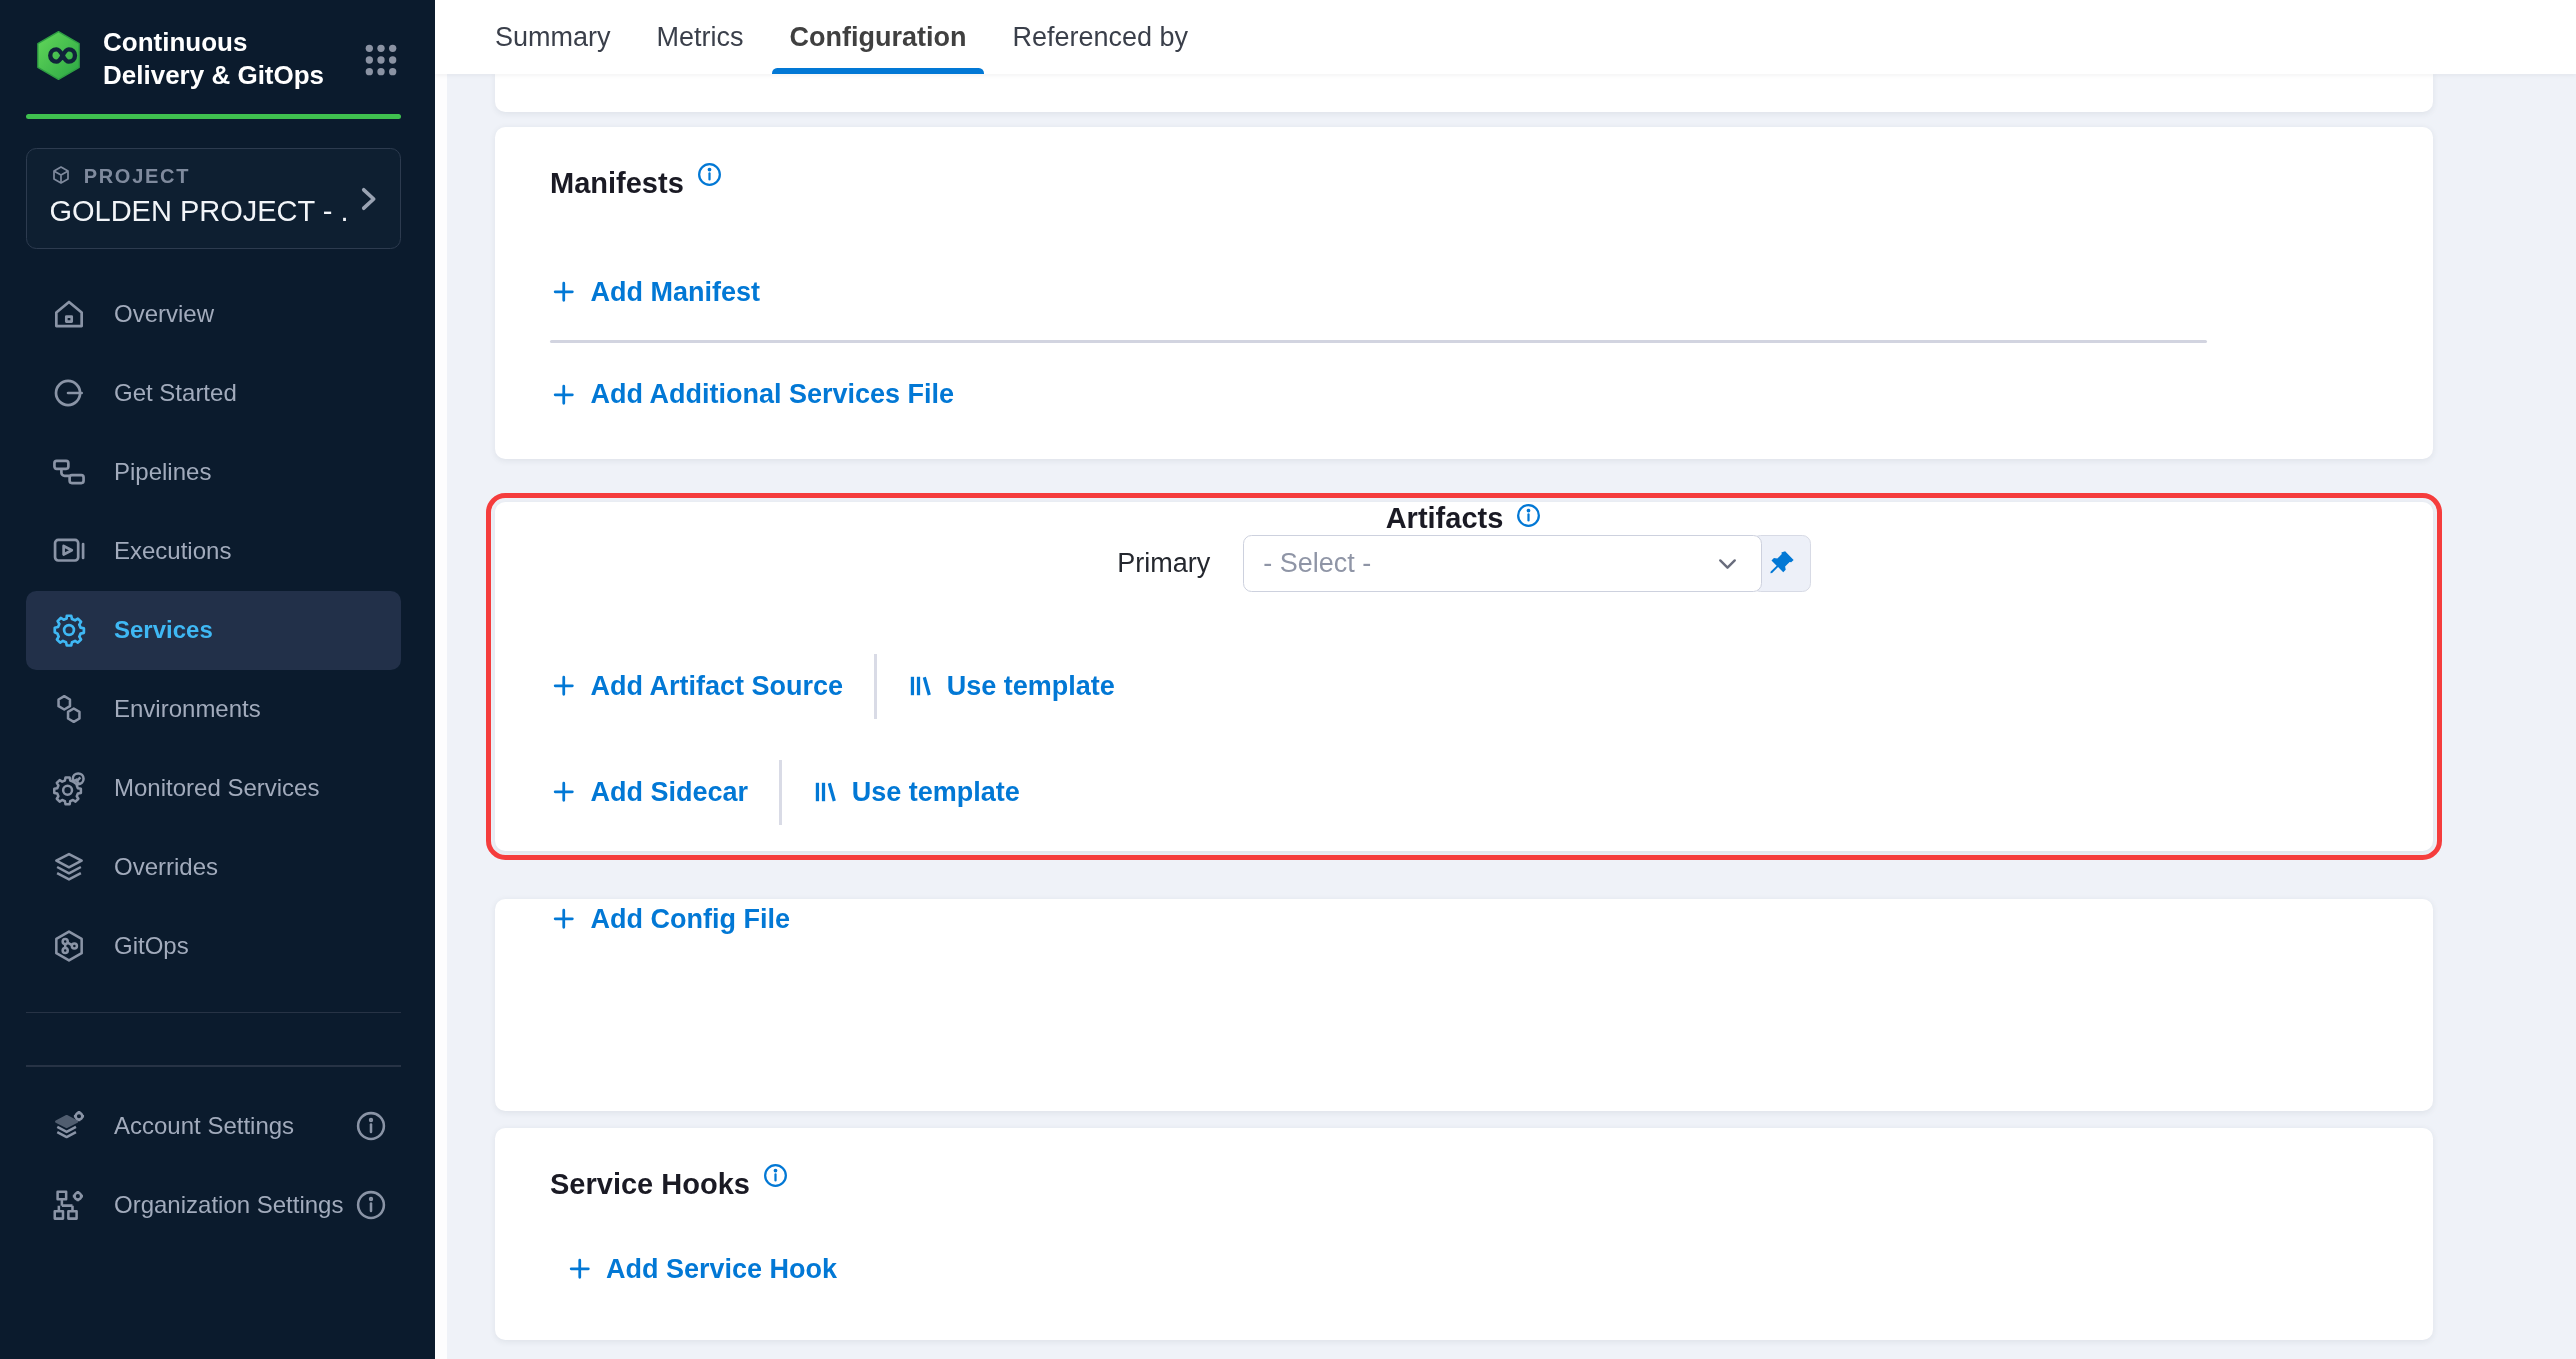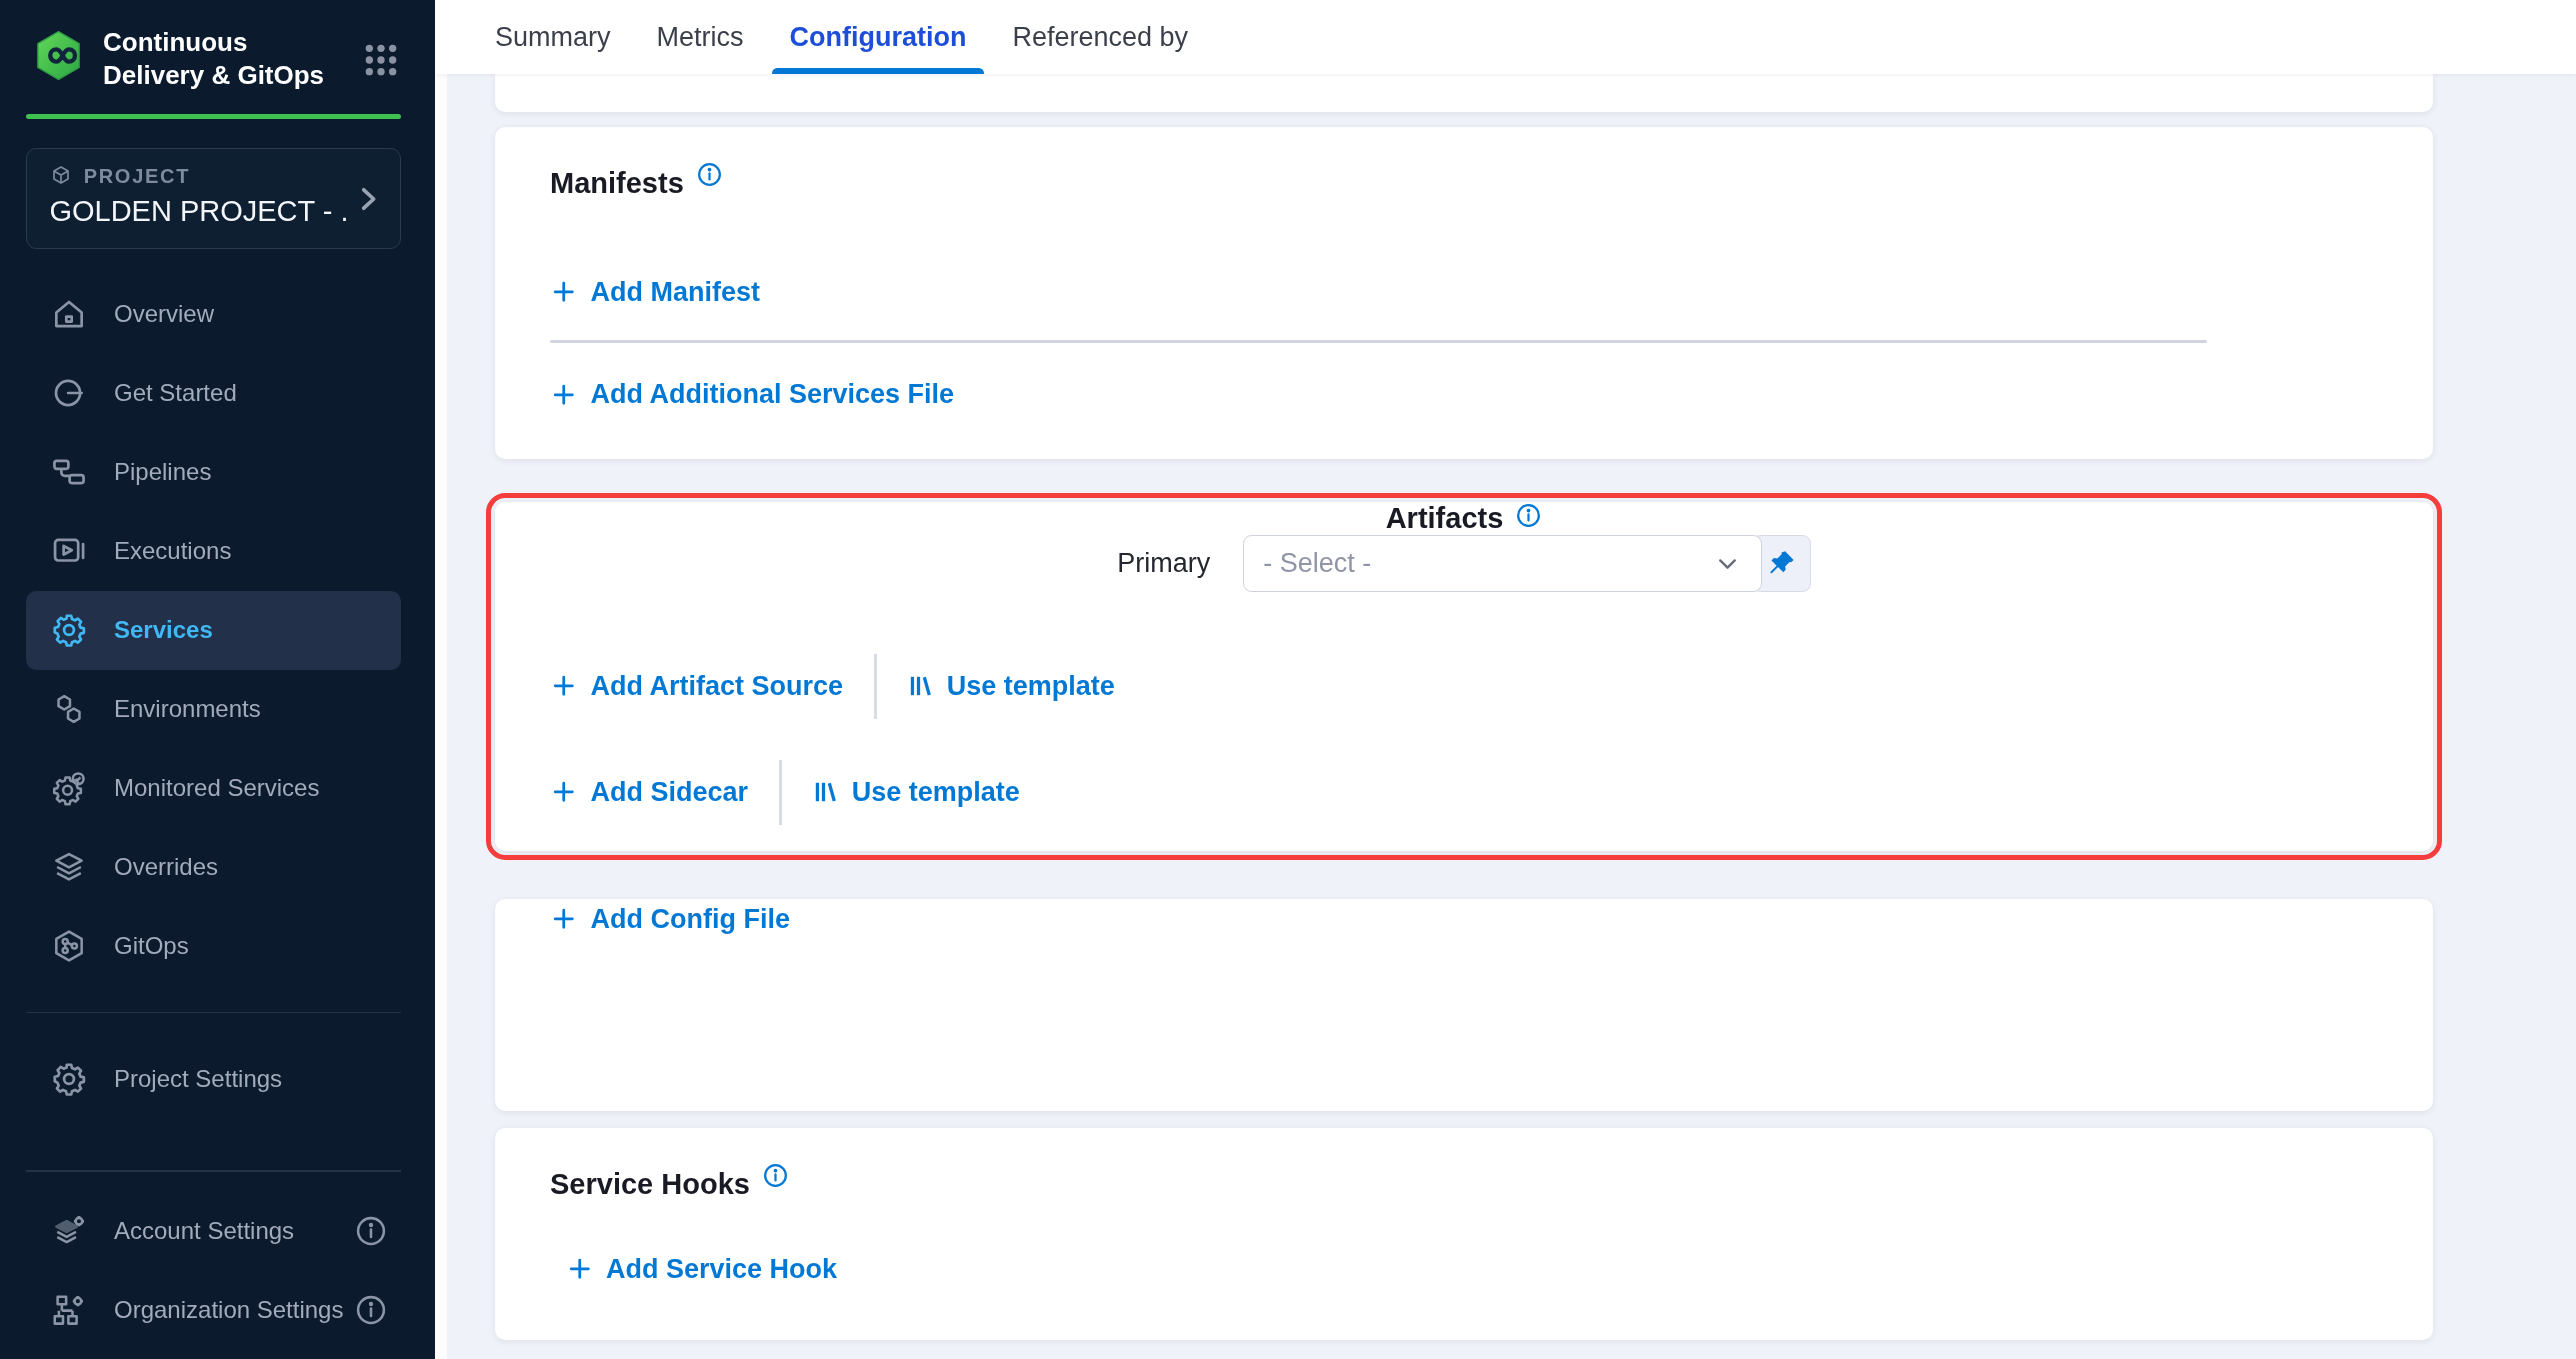--- a/index.html
+++ b/index.html
@@ -40,21 +40,21 @@
   .nav-item .info-right{position:absolute;right:12px;width:36px;height:36px;color:#8a94a6;}
   .mt60{margin-top:52px;} .mt22{margin-top:19px;} .mt30{margin-top:26px;}
   
   .white-strip{position:absolute;left:435px;top:0;width:12px;height:1359px;background:#fdfdfe;z-index:1;}
   .topbar{
     position:absolute;left:435px;right:0;top:0;height:74px;background:#ffffff;z-index:4;
     display:flex;align-items:stretch;padding-left:60px;gap:46px;
     box-shadow:0 1.7px 4.3px rgba(34,41,48,.06);
   }
   .tab{display:flex;align-items:center;font-size:27px;color:#3a3f4a;position:relative;cursor:pointer;}
-  .tab.active{color:#1d4ed8;font-weight:700;}
+  .tab.active{color:#404040;font-weight:700;}
   .tab.active::after{content:"";position:absolute;left:-18px;right:-18px;bottom:0;height:6px;
     background:#0278d5;border-radius:5.2px 5.2px 0 0;}
   .cards{position:absolute;left:495px;top:74px;width:1938px;z-index:2;}
   .card{
     background:#fff;border-radius:10.3px;box-sizing:border-box;
     box-shadow:0 1.7px 6.9px rgba(40,48,66,.08);padding:0 55px;position:relative;
   }
   .card-partial{height:38px;border-radius:0 0 10.3px 10.3px;margin-bottom:14.6px;}
   .card-manifests{height:332px;margin-bottom:18px;}
   .card-artifacts{height:349px;margin-bottom:34px;outline:5.2px solid #f53d3d;outline-offset:4.3px;}
@@ -224,29 +224,20 @@
             <circle cx="9.6" cy="14.8" r="1.6"></circle>
             <circle cx="15.4" cy="12" r="1.6"></circle>
           <path d="M9.6 10.8v2.4M11.1 9.9l2.8 1.5"></path>
         </svg>
         </span>
       <span>GitOps</span>
     </div>
 
     <div class="nav-divider"></div>
 
-    <div class="nav-item mt30">
-      <span class="ni">
-        <svg viewBox="0 0 24 24" fill="none" stroke="currentColor" stroke-width="1.7" stroke-linejoin="round" width="38" height="38">
-          <path d="M10.6 3h2.8l.5 2.1 1.9.8 1.8-1.1 2 2-1.1 1.8.8 1.9 2.1.5v2.8l-2.1.5-.8 1.9 1.1 1.8-2 2-1.8-1.1-1.9.8-.5 2.1h-2.8l-.5-2.1-1.9-.8-1.8 1.1-2-2 1.1-1.8-.8-1.9L3 13.4v-2.8l2.1-.5.8-1.9L4.8 6.4l2-2 1.8 1.1 1.9-.8z"></path>
-          <circle cx="12" cy="12" r="3.1"></circle>
-        </svg>
-        </span>
-      <span>Project Settings</span>
-    </div>
 
     <div class="nav-divider mt60"></div>
 
     <div class="nav-item mt22">
       <span class="ni">
         <svg viewBox="0 0 24 24" fill="none" stroke="currentColor" stroke-width="1.6" stroke-linejoin="round" width="38" height="38">
           <path d="M10.5 5.8 17 9.2l-6.5 3.4L4 9.2z" fill="currentColor" opacity=".55"></path>
           <path d="M4.6 12.6l5.9 3.1 5.9-3.1M4.6 15.9l5.9 3.1 5.9-3.1"></path>
           <circle cx="18.3" cy="5.8" r="2.1"></circle>
           <path d="M18.3 2.6v1.1M18.3 7.9V9M21.5 5.8h-1.1M16.2 5.8h-1.1"></path>

